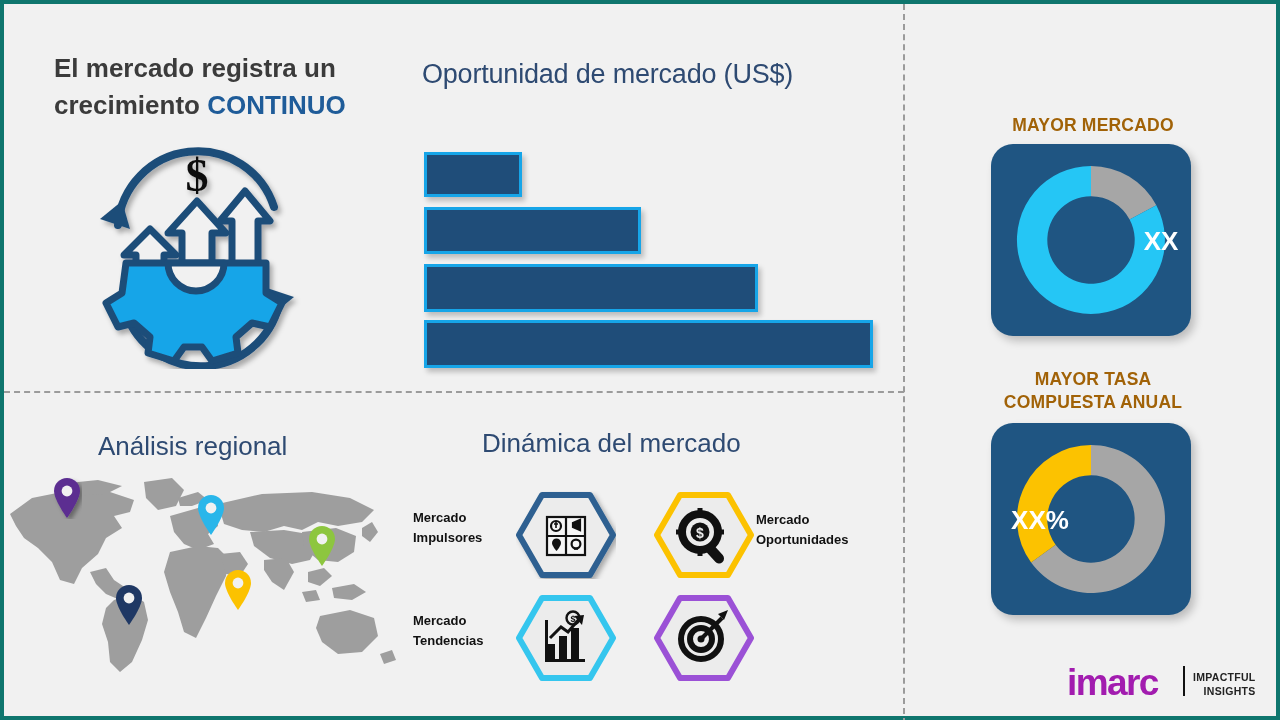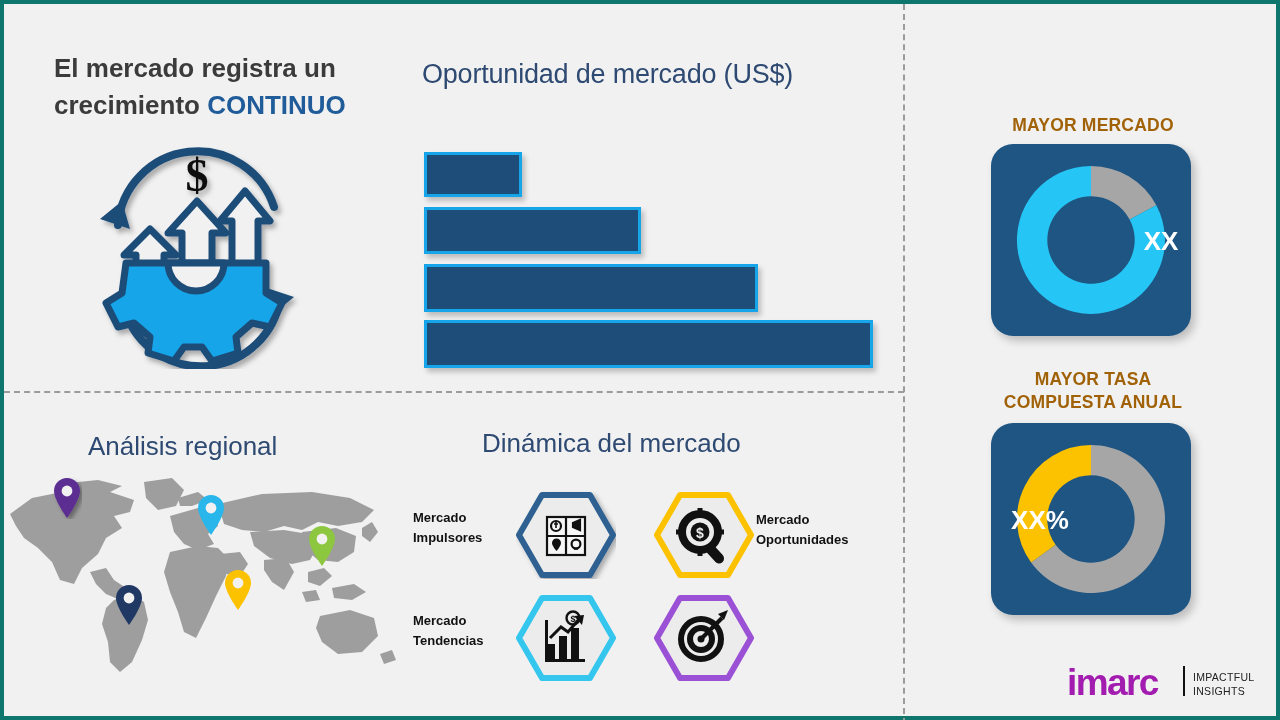--- a/index.html
+++ b/index.html
@@ -32,21 +32,21 @@
     font-size:26px;font-weight:bold;line-height:1.42;
     color:#3b3b3b;
   }
   .headline .accent{color:#1f5c99;}
 
   
   .sec-title{
     position:absolute;font-weight:normal;color:#2e4a72;
   }
   #t-opportunity{left:418px;top:55px;font-size:27px;letter-spacing:-0.2px;}
-  #t-regional{left:84px;top:427px;font-size:26px;}
+  #t-regional{left:94px;top:427px;font-size:26px;}
   #t-dynamics{left:470px;top:424px;font-size:26px;margin-left:8px;}
 
   
   .growth-icon{position:absolute;left:80px;top:143px;width:225px;height:222px;}
 
   
   .barchart{position:absolute;left:420px;top:148px;width:455px;height:205px;}
   .bar{
     position:absolute;left:0;
     background:#1f4d79;
@@ -90,22 +90,22 @@
   #kpi2-center{top:501px;font-size:26px;}
 
   
   .logo{position:absolute;left:1063px;top:660px;width:196px;height:44px;}
   .logo-word{
     position:absolute;left:0;top:0;font-size:37px;font-weight:bold;
     letter-spacing:-1.6px;line-height:1;
   }
   .logo-tag{
     position:absolute;left:126px;top:6px;
-    font-size:10.5px;font-weight:normal;color:#222;
-    line-height:1.35;letter-spacing:0.3px;
+    font-size:10.5px;font-weight:bold;color:#222;
+    line-height:1.35;letter-spacing:0.3px;text-align:right;
   }
   .logo-rule{
     position:absolute;left:116px;top:2px;width:2px;height:30px;background:#111;
   }
 </style>
 </head>
 <body>
 
 <div class="canvas">
 

